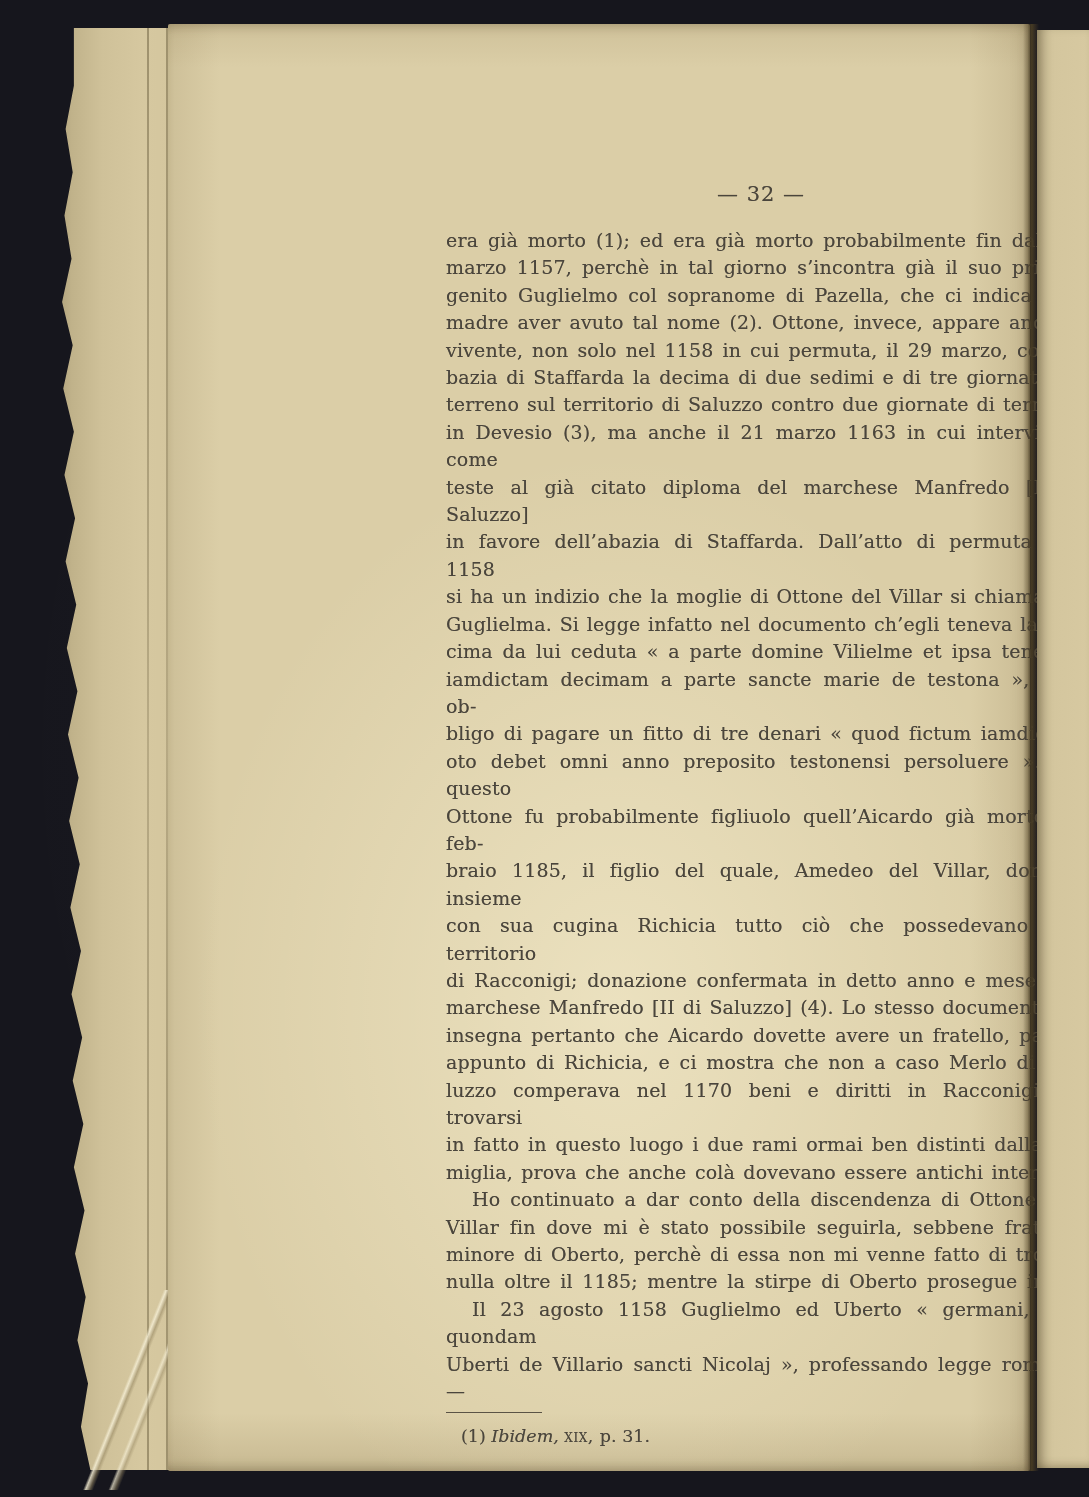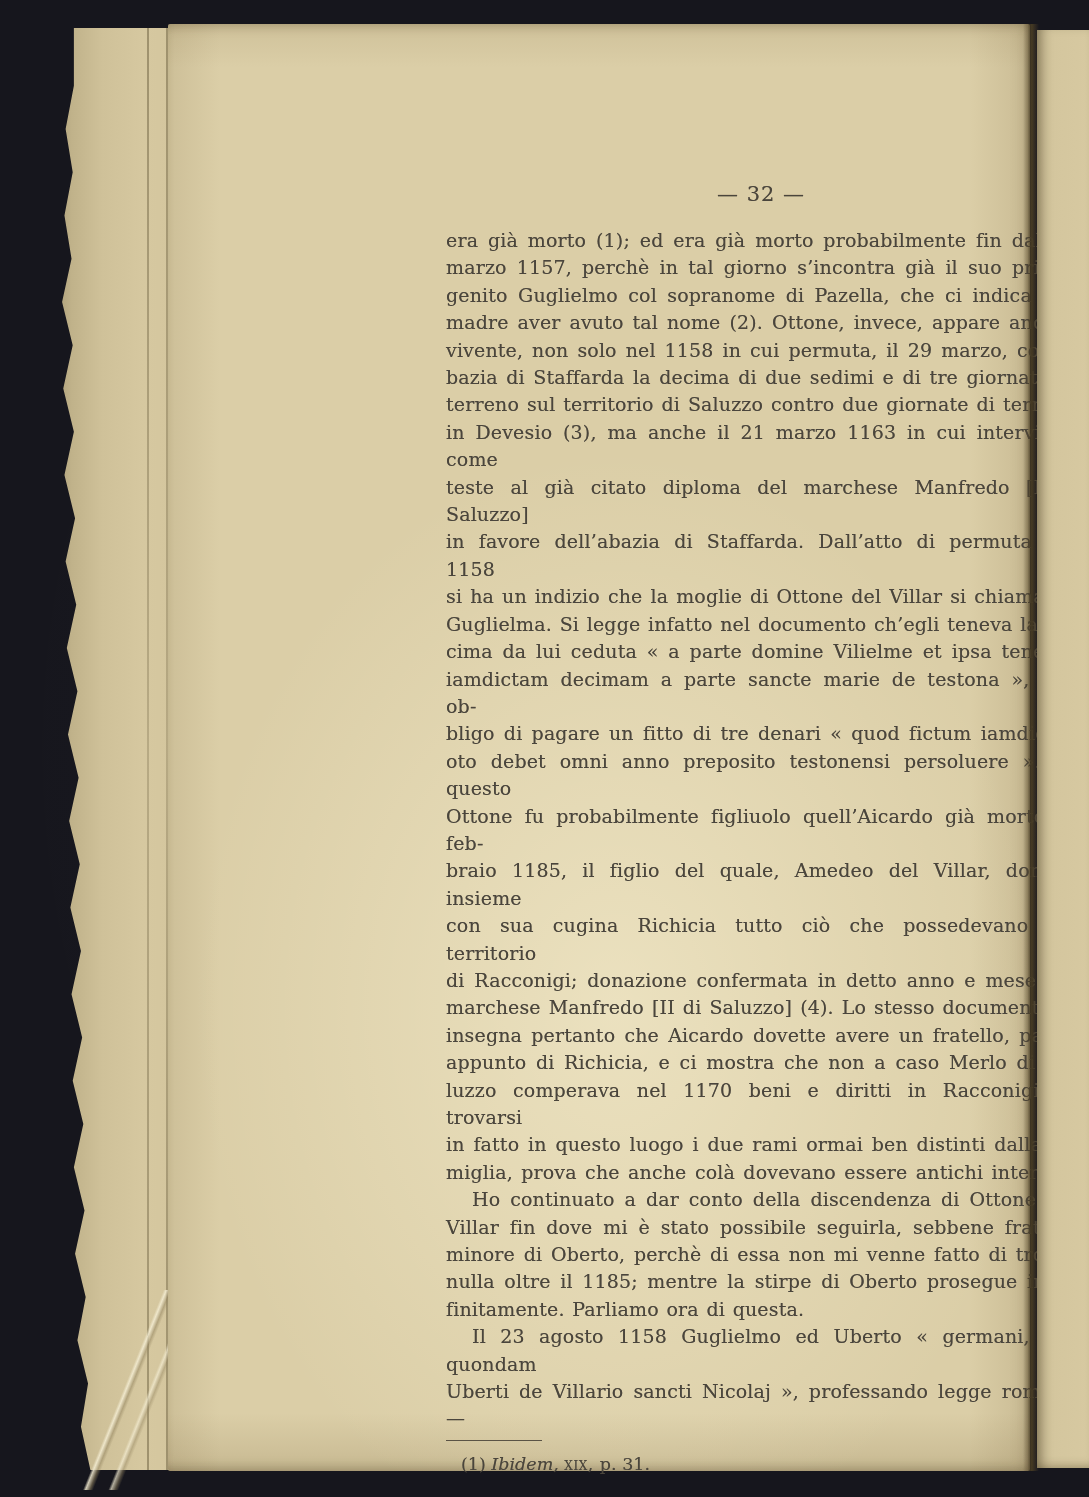--- a/index.html
+++ b/index.html
@@ -143,21 +143,20 @@
           <div class="line just">marchese Manfredo [II di Saluzzo] (4). Lo stesso documento ci</div>
           <div class="line just">insegna pertanto che Aicardo dovette avere un fratello, padre</div>
           <div class="line just">appunto di Richicia, e ci mostra che non a caso Merlo di Sa-</div>
           <div class="line just">luzzo comperava nel 1170 beni e diritti in Racconigi. Il trovarsi</div>
           <div class="line just">in fatto in questo luogo i due rami ormai ben distinti dalla fa-</div>
           <div class="line just">miglia, prova che anche colà dovevano essere antichi interessi</div>
           <div class="line just indent">Ho continuato a dar conto della discendenza di Ottone del</div>
           <div class="line just">Villar fin dove mi è stato possibile seguirla, sebbene fratello</div>
           <div class="line just">minore di Oberto, perchè di essa non mi venne fatto di trovar</div>
           <div class="line just">nulla oltre il 1185; mentre la stirpe di Oberto prosegue inde-</div>
-          <div class="line">finitamente. Parliamo ora di questa.</div>
           <div class="line just indent">Il 23 agosto 1158 Guglielmo ed Uberto « germani, filij quondam</div>
           <div class="line just">Uberti de Villario sancti Nicolaj », professando legge romana —</div>
         </div>
       <div class="footnote-rule"></div>
       <div class="footnotes" id="footnotes">
           <div class="footnote"><span class="fn-marker">(1) </span><span class="fn-work">Ibidem, </span><span class="fn-locus">xix, </span><span class="fn-page">p. 31.</span></div>
         </div>
     </div>
   </div>
 

